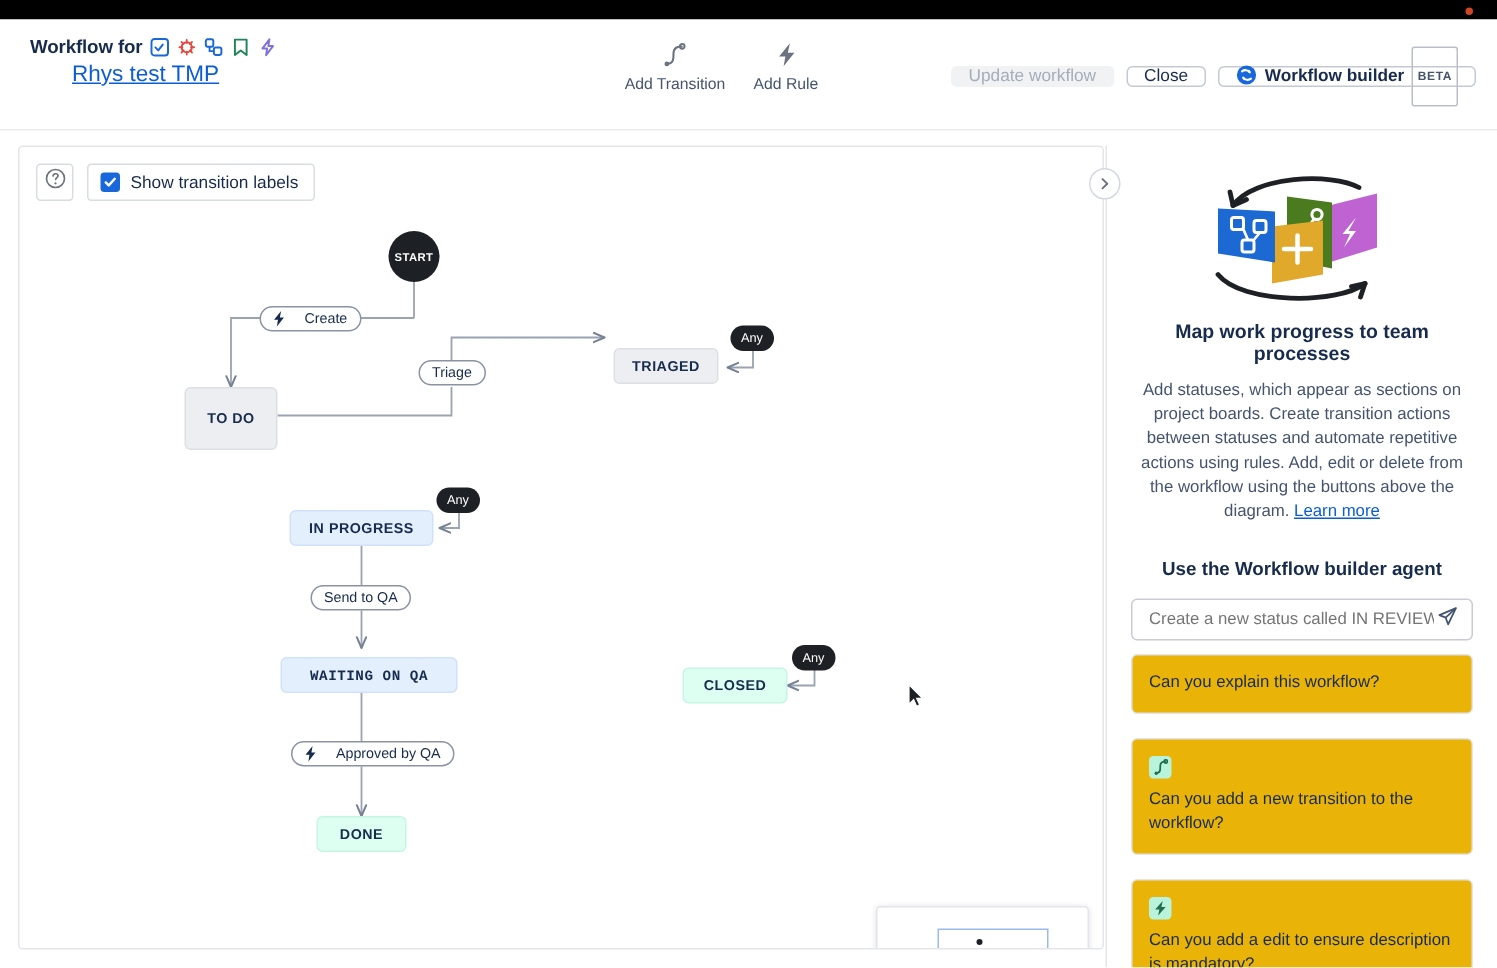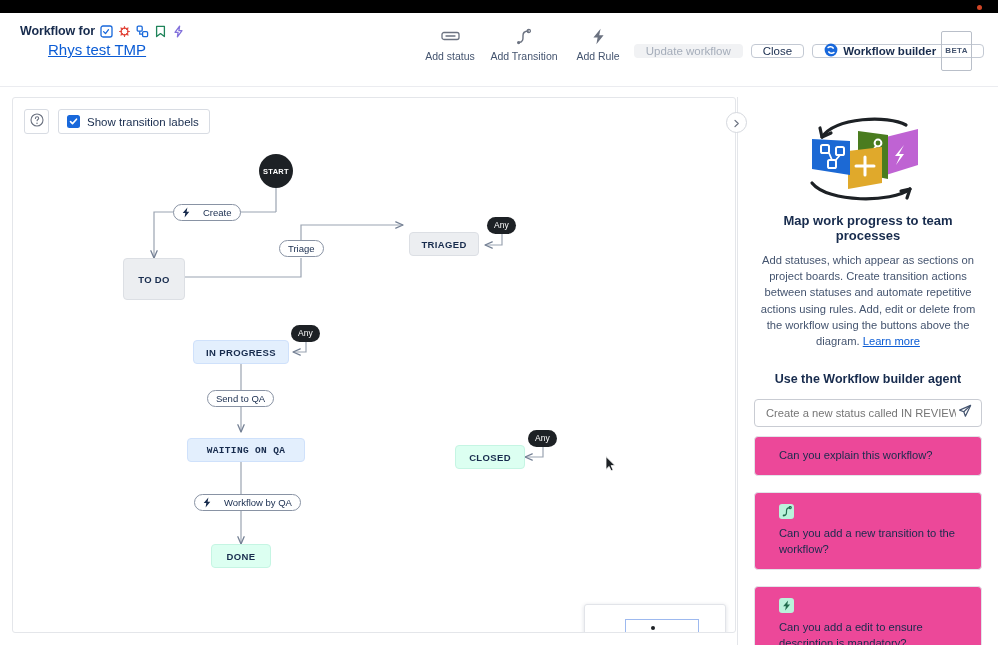--- a/index.html
+++ b/index.html
@@ -154,22 +154,22 @@
   }
   .agent-input {
     margin:13px 16px 0; height:28px; border:1px solid #c9ccd3; border-radius:4px;
     display:flex; align-items:center; padding:0 9px; background:#fff;
   }
   .agent-input input {
     flex:1; border:none; outline:none; font-size:11.2px; color:#6b7280;
     font-family:"Liberation Sans", sans-serif; background:transparent;
   }
   .sugg {
-    margin:9px 16px 16px; border:1px solid #e2e4e9; border-radius:4px; background:#ec4899;
-    padding:11px 24px; font-size:11.2px; line-height:1.42; color:#172b4d; cursor:pointer;
+    margin:9px 16px 16px; border:1px solid #e2e4e9; border-radius:4px; background:#eab308;
+    padding:11px 11px; font-size:11.2px; line-height:1.42; color:#172b4d; cursor:pointer;
   }
   .sugg-ico {
     width:15px; height:15px; border-radius:3px; background:#baf3db;
     display:flex; align-items:center; justify-content:center; margin-bottom:7px;
   }
 </style>
 </head>
 <body>
 
 <div id="app">
@@ -211,29 +211,20 @@
         <span class="itype">
           <svg width="13" height="13" viewBox="0 0 13 13">
               <path d="M7.6 1.2L3 7.3h3.1L5.4 11.8 10 5.7H6.9z" fill="none" stroke="#8270db" stroke-width="1.3" stroke-linejoin="round"></path>
             </svg>
         </span>
       </div>
       <div class="hdr-sub">Rhys test TMP</div>
     </div>
 
     <div class="hdr-tools">
-      <div class="tool">
-        <span class="ti">
-          <svg width="19" height="12" viewBox="0 0 19 12">
-              <rect x="1" y="2.5" width="17" height="7" rx="2" fill="none" stroke="#6b7280" stroke-width="1.3"></rect>
-              <path d="M5 6h9" stroke="#6b7280" stroke-width="1.3" stroke-linecap="round"></path>
-            </svg>
-        </span>
-        <span class="tl">Add status</span>
-      </div>
       <div class="tool">
         <span class="ti">
           <svg width="16" height="17" viewBox="0 0 16 17">
               <path d="M3 14.5c4.5 0 4-4.5 4-7s1-4.5 5.5-4.5" stroke="#6b7280" stroke-width="1.4" fill="none" stroke-linecap="round"></path>
               <circle cx="2.6" cy="14.6" r="1.6" fill="#6b7280"></circle>
               <circle cx="12.8" cy="2.9" r="1.6" fill="none" stroke="#6b7280" stroke-width="1.3"></circle>
             </svg>
         </span>
         <span class="tl">Add Transition</span>
       </div>
@@ -363,21 +354,21 @@
     <div class="tlabel" style="left:194px;top:292px;">
       <span>Send to QA</span>
     </div>
 
     <div class="tlabel" style="left:181px;top:396px;">
       <span>
         <svg width="8" height="11" viewBox="0 0 8 11">
             <path d="M5.4 0.4L0.7 6.1h2.6L2.6 10.6 7.3 4.7H4.6z" fill="#172b4d"></path>
           </svg>
       </span>
-      <span>Workflow by QA</span>
+      <span>Approved by QA</span>
     </div>
 
     <span class="cursor">
       <svg width="11" height="16" viewBox="0 0 11 16">
           <path d="M1,0.6 L1,13.4 L4.1,10.4 L6.1,14.8 L8.1,13.9 L6.1,9.6 L10,9.6 Z" fill="#1d2125" stroke="#fff" stroke-width="0.8"></path>
         </svg>
     </span>
 
     <div class="minimap">
       <div class="mm-view">

